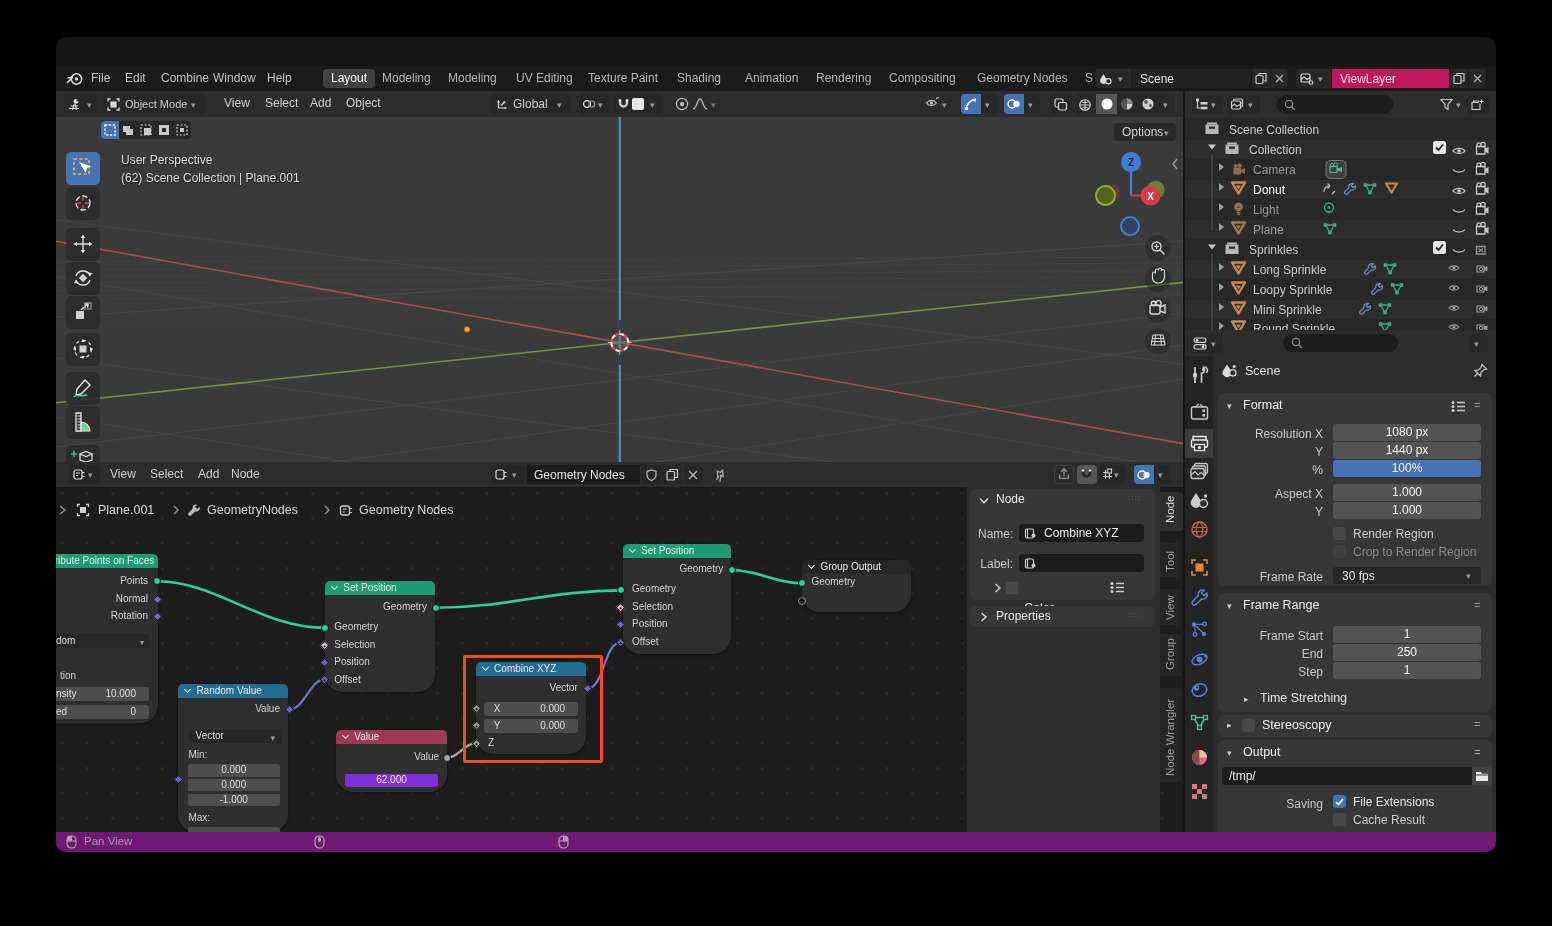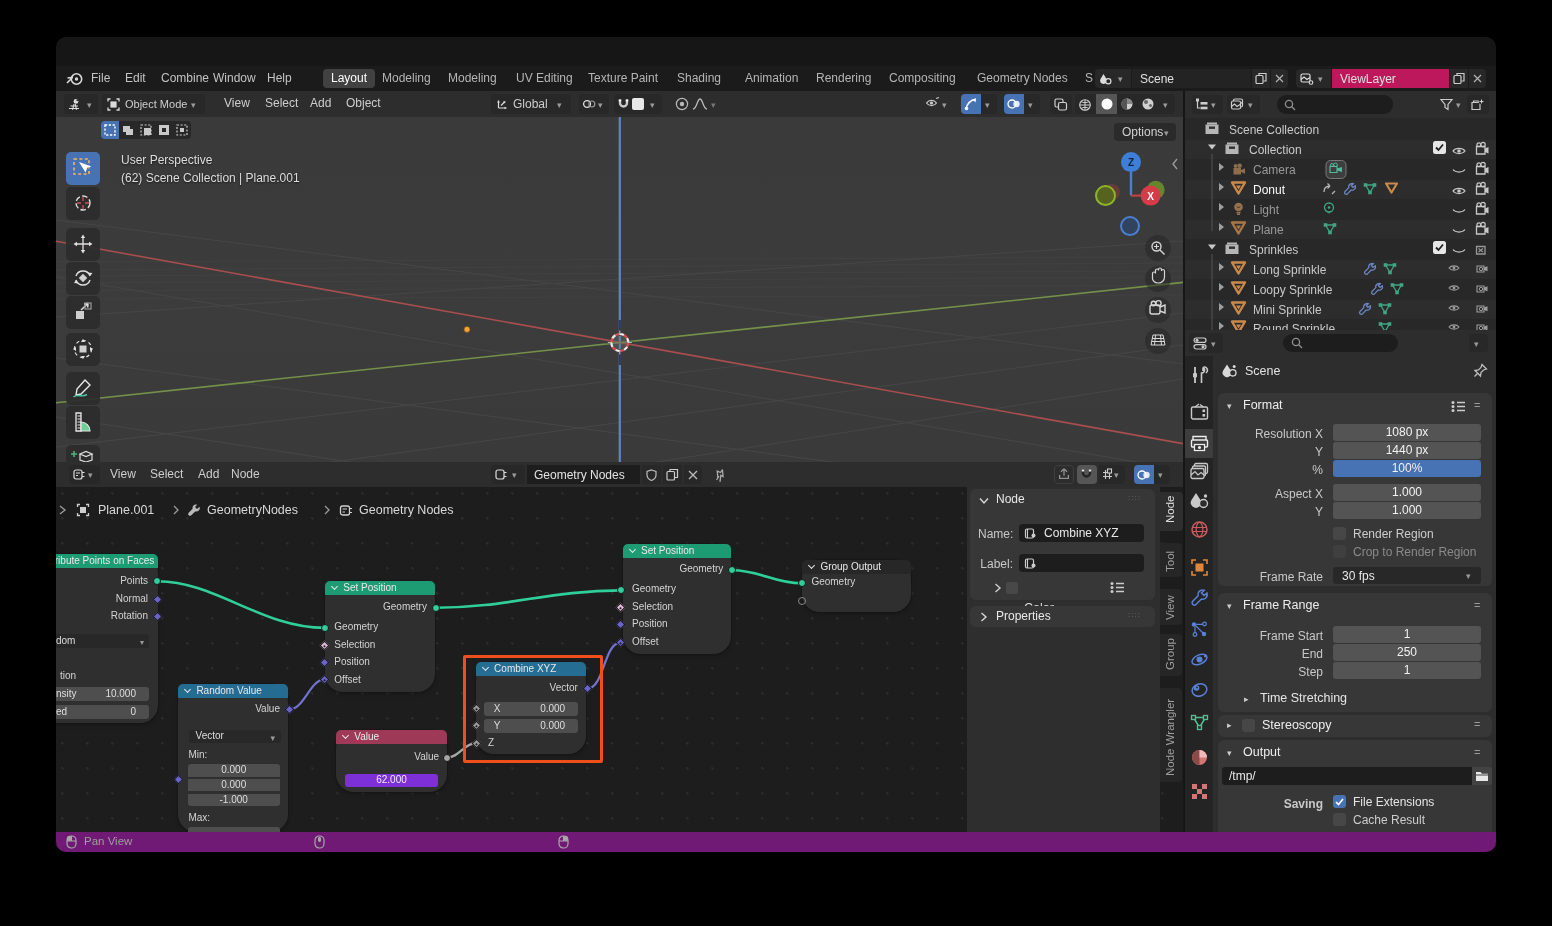--- a/index.html
+++ b/index.html
@@ -1113,21 +1113,21 @@
       <div class="t" style="left:256px; top:6px; color:#9a9a9a; font-size:11px;">=</div>
       <div class="abs field" style="left:4px; top:27px; width:250px; height:18px; border-radius:3px 0 0 3px;">
         <div class="t" style="left:7px; top:2px; color:#e8e8e8;">/tmp/</div>
       </div>
       <div class="abs" style="left:254px; top:27px; width:20px; height:18px; background:#434343; border-radius:0 3px 3px 0;">
         <svg style="left:3px; top:3px;" width="14" height="12" viewBox="0 0 14 12">
           <path d="M1 2 H5.5 L7 3.8 H13 V11 H1 Z" fill="#e8e8e8"></path>
           <path d="M1 5 H13" stroke="#434343" stroke-width="1"></path>
         </svg>
       </div>
-      <div class="plabel" style="left:5px; top:57px; width:100px;font-weight:bold;">Saving</div>
+      <div class="plabel" style="left:5px; top:57px; width:100px;">Saving</div>
       <div class="abs" style="left:115px; top:55px; width:13px; height:13px; background:#4772b3; border-radius:3px;">
         <svg style="left:2px; top:2.5px;" width="9" height="8" viewBox="0 0 9 8">
               <path d="M1 4 L3.5 6.5 L8 1" fill="none" stroke="#fff" stroke-width="1.7"></path>
             </svg>
       </div>
       <div class="t" style="left:135px; top:55px; color:#e5e5e5;">File Extensions</div>
       <div class="abs" style="left:115px; top:73px; width:13px; height:13px; background:#474747; border-radius:3px;"></div>
       <div class="t" style="left:135px; top:73px;">Cache Result</div>
     </div>
   </div>

